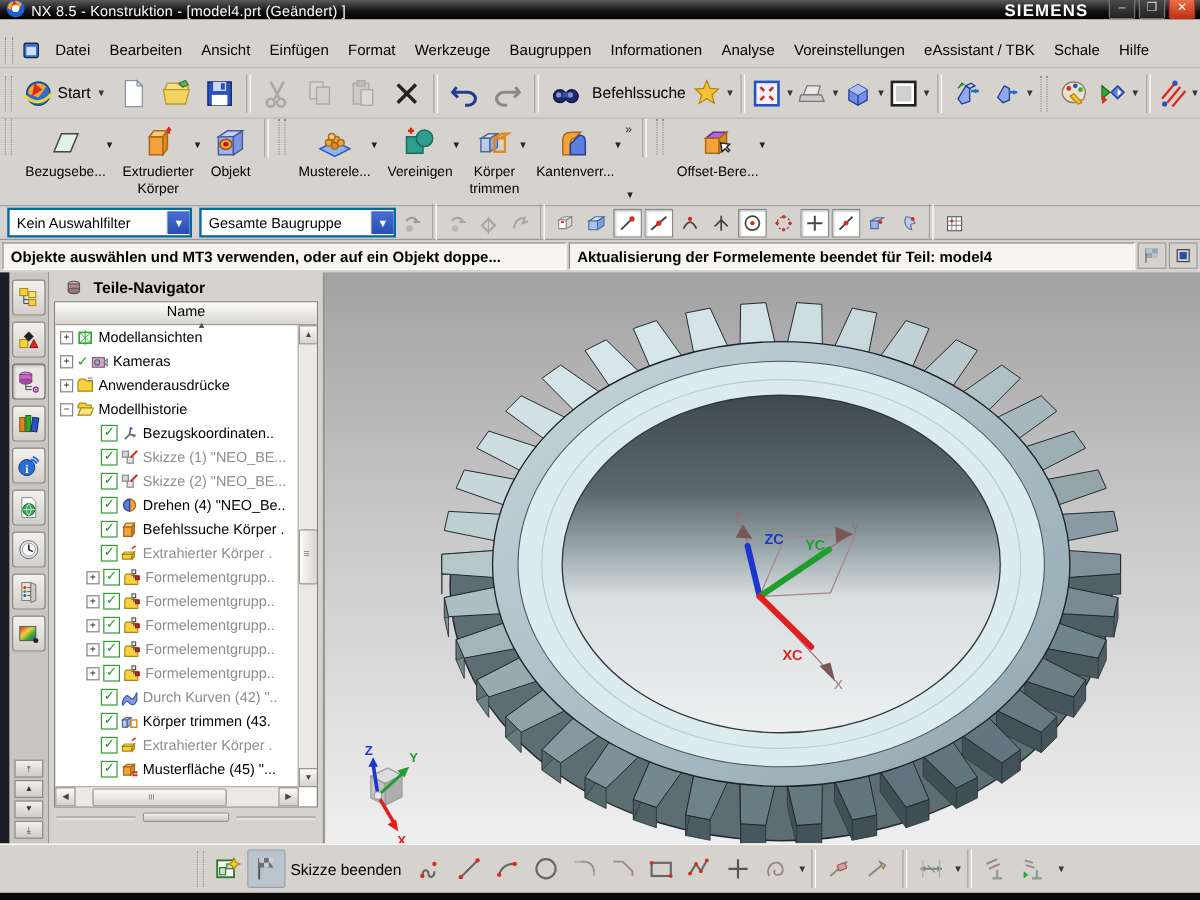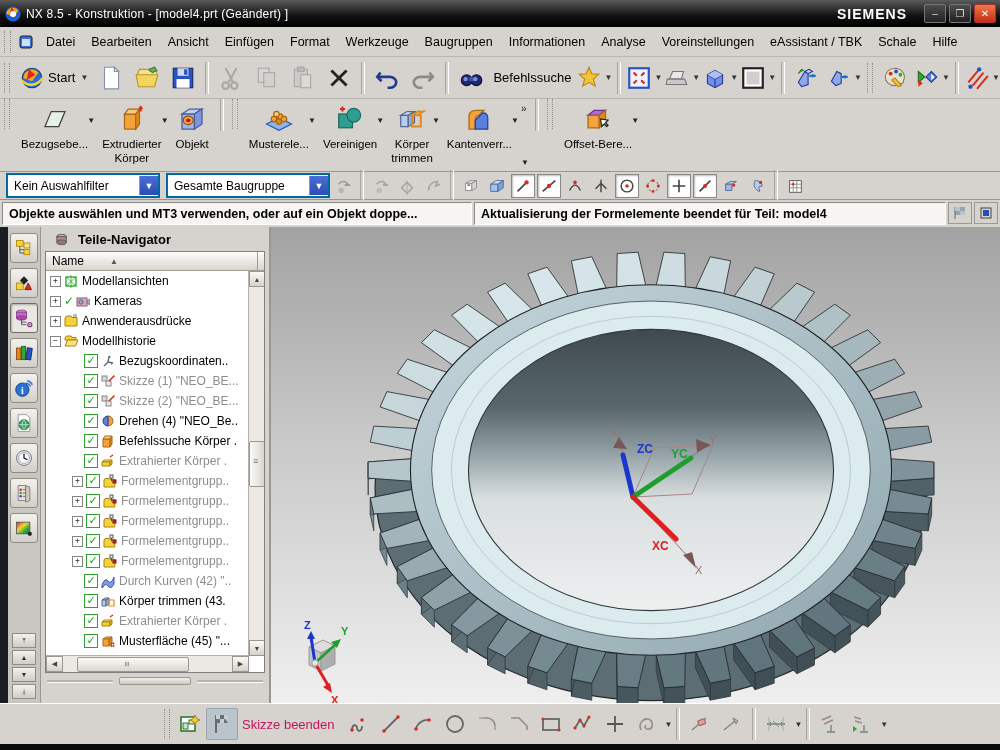--- a/index.html
+++ b/index.html
@@ -1,21 +1,21 @@
 <!DOCTYPE html>
 <html><head>
 <meta charset="utf-8">
 <style>
   html,body{margin:0;padding:0;background:#3a3a3a;}
   #app{position:relative;width:1000px;height:750px;font-family:"Liberation Sans","DejaVu Sans",sans-serif;
        background:#d6d3ce;overflow:hidden;font-size:12px;color:#000;}
   .row{position:absolute;left:0;width:1000px;box-sizing:border-box;}
 
   
-  .titlebar{top:0;height:27px;background:linear-gradient(#5a5a5a,#111 60%,#000);display:flex;align-items:center;
+  .titlebar{top:0;height:16px;background:linear-gradient(#5a5a5a,#111 60%,#000);display:flex;align-items:flex-end;
             color:#fff;padding:0 4px;}
   .titlebar .tb-title{flex:0 0 auto;font-size:12px;margin-left:4px;letter-spacing:.2px;}
   .titlebar .brand{margin-left:auto;font-weight:bold;font-size:14px;letter-spacing:1px;margin-right:14px;}
   .winbtn{width:20px;height:17px;margin-left:3px;border:1px solid #777;border-radius:2px;display:flex;align-items:center;
           justify-content:center;font-size:10px;color:#ddd;background:linear-gradient(#4d4d4d,#222);}
   .winbtn.close{background:linear-gradient(#f07a4a,#c22e12);border-color:#a33;color:#fff;font-weight:bold;}
   .nxlogo{width:18px;height:18px;}
 
   
   .menubar{top:27px;height:30px;background:#d6d3ce;border-bottom:1px solid #b9b6b0;display:flex;align-items:center;}
@@ -73,21 +73,21 @@
   .rarrows{margin-top:auto;margin-bottom:4px;display:flex;flex-direction:column;gap:2px;}
   .rarrow{width:22px;height:13px;background:linear-gradient(#f2f1ee,#cfccc6);border:1px solid #8f8c86;font-size:7px;display:flex;
           align-items:center;justify-content:center;color:#333;}
 
   
   .navigator{width:228px;flex:0 0 auto;background:#d6d3ce;border-right:2px solid #9a9792;display:flex;flex-direction:column;}
   .nav-header{height:24px;display:flex;align-items:center;font-weight:bold;font-size:13px;padding-left:14px;}
   .nav-header svg{width:15px;height:15px;margin-right:8px;}
   .tree-box{margin:0 4px;border:1px solid #808080;background:#fff;height:420px;position:relative;overflow:hidden;}
   .col-header{height:18px;background:linear-gradient(#fdfdfd,#d8d5cf);border-bottom:1px solid #a09d97;display:flex;align-items:center;
-              padding:0 6px;font-size:12px;}
+              padding:0 6px;font-size:12px;flex-direction:column;}
   .col-header .sort{margin-left:26px;font-size:8px;color:#555;}
   .col-div{margin-left:auto;width:1px;height:100%;background:#a09d97;}
   .tree-rows{position:absolute;top:19px;left:0;right:15px;bottom:16px;overflow:hidden;}
   .trow{height:20px;display:flex;align-items:center;white-space:nowrap;font-size:12px;}
   .trow .ind{flex:0 0 auto;}
   .expbox{width:9px;height:9px;border:1px solid #848484;background:#fff;font-size:8px;line-height:7px;text-align:center;color:#333;
           margin-right:3px;flex:0 0 auto;font-family:"DejaVu Sans Mono",monospace;}
   .chkbox{width:12px;height:12px;border:1px solid #2f9e2f;background:#fff;color:#1d9e1d;font-size:11px;line-height:11px;text-align:center;
           font-weight:bold;margin-right:3px;flex:0 0 auto;}
   .plaincheck{color:#1d9e1d;font-size:12px;font-weight:bold;margin-right:2px;}
@@ -112,21 +112,21 @@
   
   .viewport{flex:1 1 auto;position:relative;background:linear-gradient(#a2a2a2,#c9c9c9 45%,#efefef);overflow:hidden;}
   .viewport svg{position:absolute;left:0;top:0;}
 
   
   .bottombar{top:703px;height:41px;background:#d6d3ce;border-top:1px solid #fff;display:flex;align-items:center;}
   .bb-start{width:160px;flex:0 0 auto;}
   .bbtn{width:30px;height:30px;display:flex;align-items:center;justify-content:center;border:1px solid transparent;border-radius:2px;flex:0 0 auto;}
   .bbtn svg{width:24px;height:24px;}
   .bbtn.boxed{background:#b9c4cc;border:1px solid #98a4ac;}
-  .bb-label{color:#be185d;font-size:13px;margin:0 8px 0 4px;}
+  .bb-label{color:#000000;font-size:13px;margin:0 8px 0 4px;}
   .bottom-edge{top:744px;height:6px;background:#0a0a0a;}
 </style>
 </head>
 <body>
 
 <div id="app">
 
   <div class="row titlebar">
     <svg class="nxlogo" viewBox="0 0 24 24">
       <circle cx="12" cy="12" r="10" fill="#1a5fd4"></circle>

